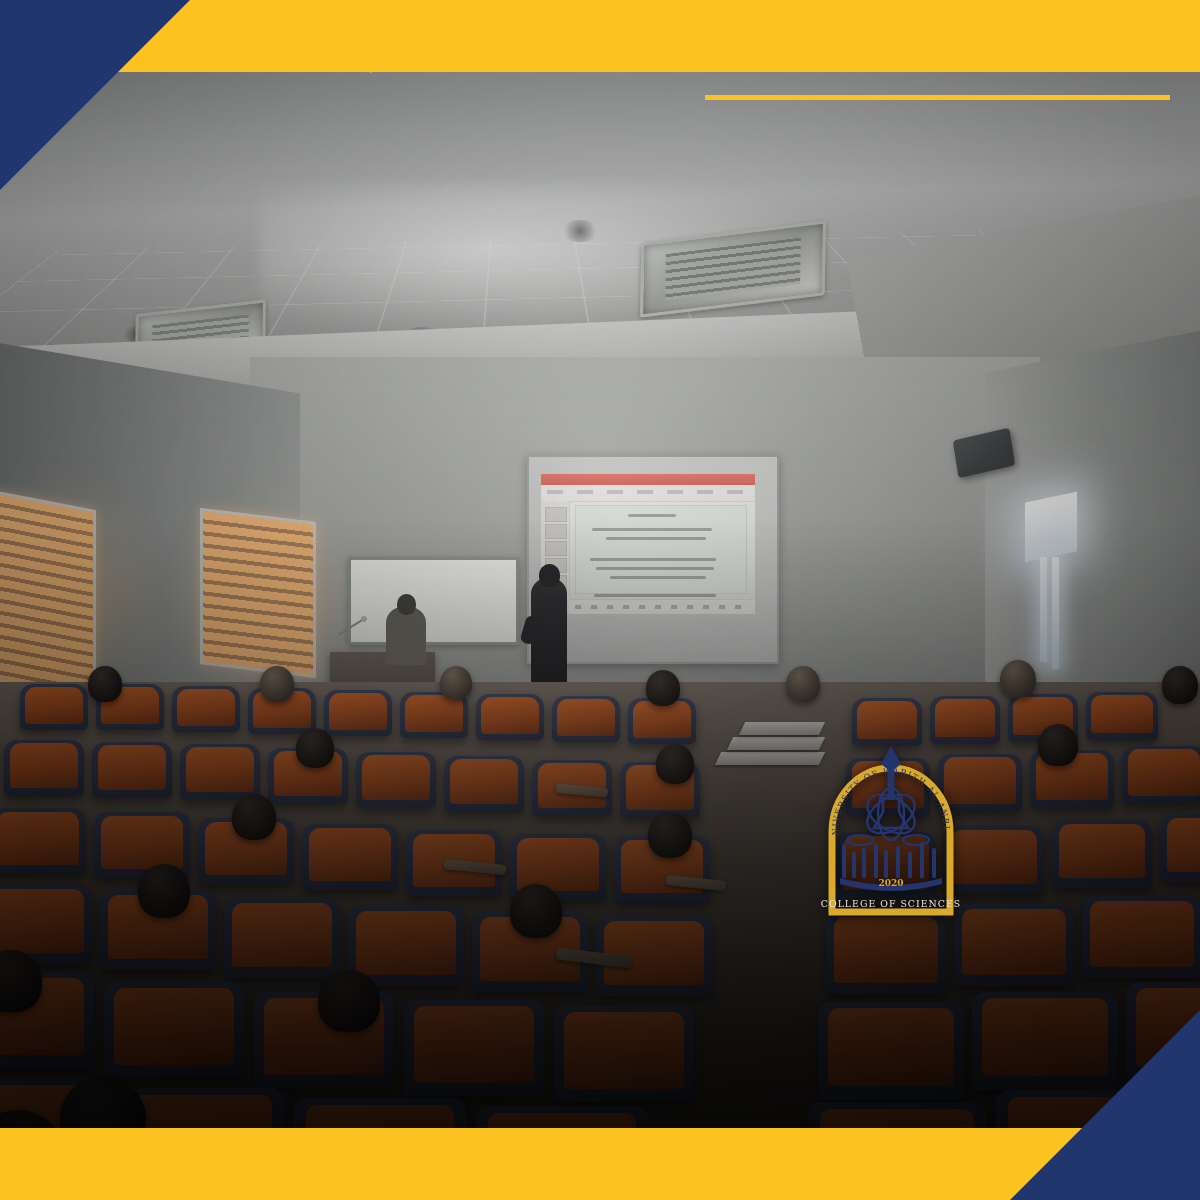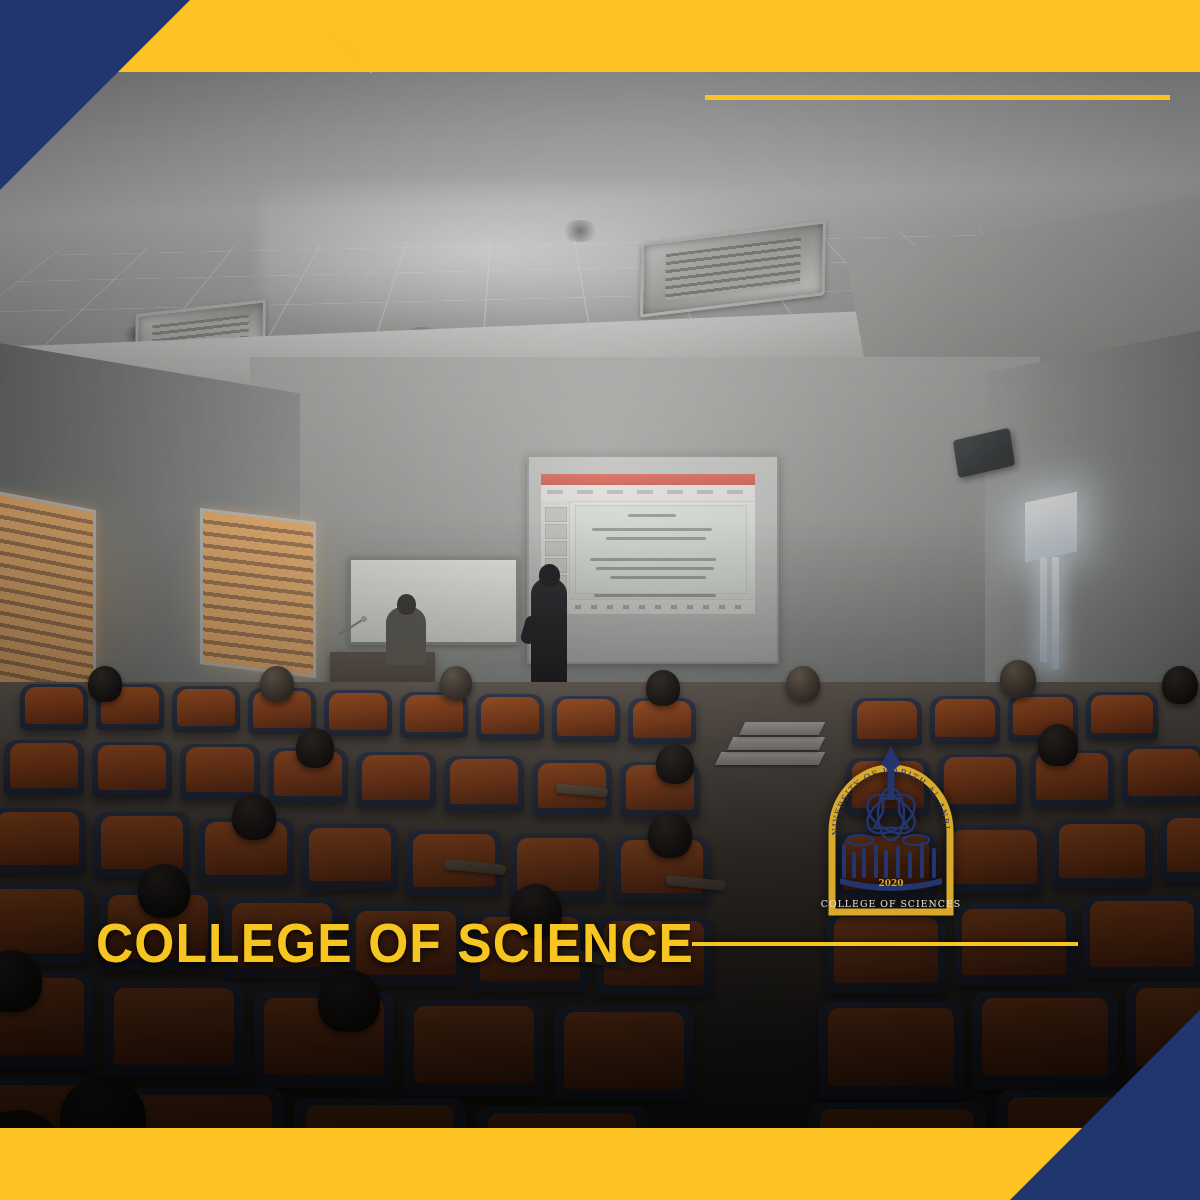--- a/index.html
+++ b/index.html
@@ -720,24 +720,20 @@
     <div class="photo-vignette"></div>
   </div>
 
   <div class="band-top"></div>
   <div class="band-bottom"></div>
   <div class="corner-tl"></div>
   <div class="corner-br"></div>
   <div class="tick-top"></div>
   <div class="rule-top"></div>
 
-  <div class="title-row">
-    <div class="college-title" style="color: rgb(246, 197, 31);">COLLEGE OF SCIENCE</div>
-    <div class="title-rule" style="background: rgb(246, 197, 31);"></div>
-  </div>
 
   <div class="logo">
     <svg viewBox="0 0 158 200" xmlns="http://www.w3.org/2000/svg" aria-hidden="true">
       <defs>
         <path id="archPath" d="M 26 96 A 53 58 0 0 1 132 96" fill="none"></path>
       </defs>
 
       <path d="M 20 176 L 20 96 A 59 64 0 0 1 138 96 L 138 176 Z" fill="none" stroke="#D8A92B" stroke-width="7"></path>
 
       <path d="M 79 10 L 89 28 L 79 36 L 69 28 Z" fill="#24356E"></path>

